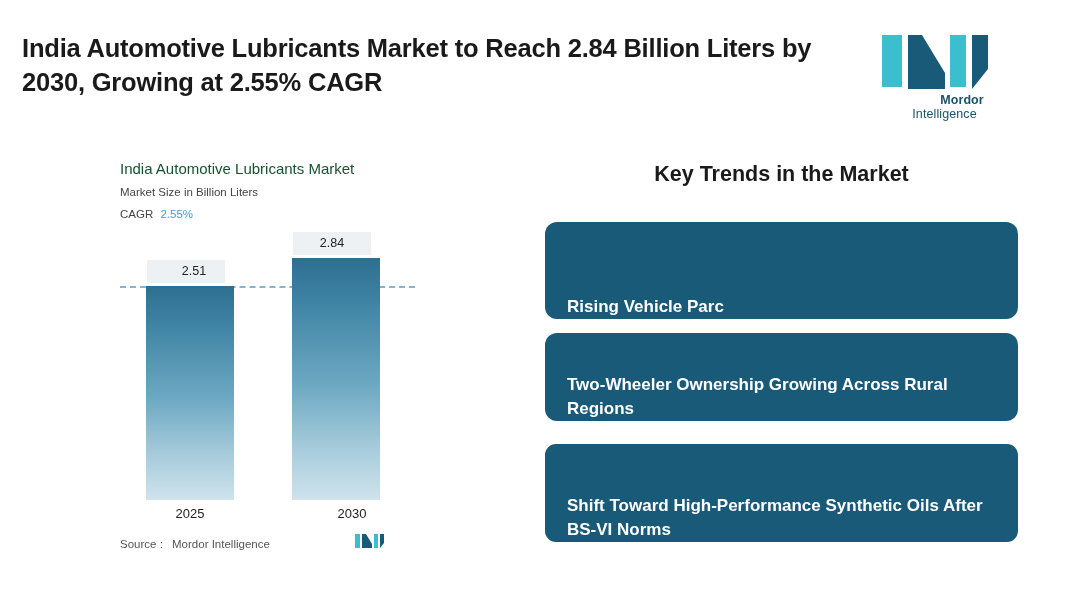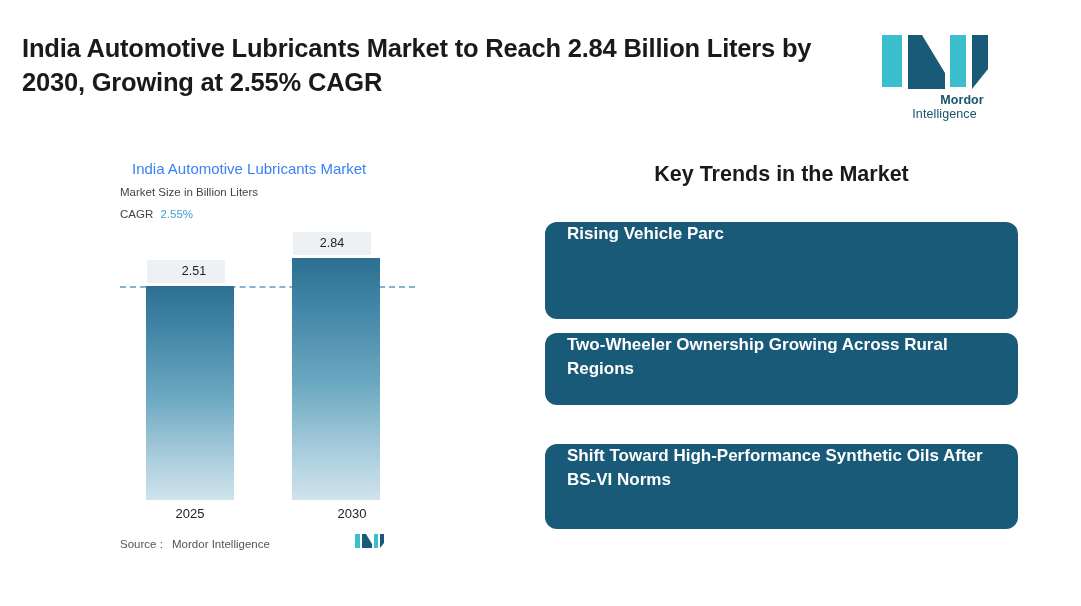--- a/index.html
+++ b/index.html
@@ -58,23 +58,22 @@
     left: 0;
     top: 150px;
     width: 520px;
     height: 420px;
   }
   .chart-title {
     position: absolute;
     left: 120px;
     top: 10px;
     font-size: 15px;
-    color: #3b82f6;
+    color: #14532d;
     font-weight: normal;
-    margin-left: 12px;
   }
   .chart-subtitle {
     position: absolute;
     left: 120px;
     top: 36px;
     font-size: 11.5px;
     color: #444;
   }
   .chart-cagr {
     position: absolute;
@@ -172,25 +171,25 @@
     left: 545px;
     width: 473px;
     background: #1a5a79;
     border-radius: 12px;
     color: #ffffff;
     font-size: 17px;
     font-weight: bold;
     line-height: 1.42;
     padding: 0 22px;
     display: flex;
-    align-items: flex-start;
+    align-items: flex-end;
   }
   .card-0 { top: 222px; height: 97px; }
-  .card-1 { top: 333px; height: 72px; }
-  .card-2 { top: 444px; height: 85px; }
+  .card-1 { top: 333px; height: 88px; }
+  .card-2 { top: 444px; height: 98px; border-radius: 11px; }
 </style>
 </head>
 <body>
 
 <div class="page">
 
   <div class="headline">India Automotive Lubricants Market to Reach 2.84 Billion Liters by 2030, Growing at 2.55% CAGR</div>
 
   <div class="logo-block">
     <svg class="logo-mark" viewBox="0 0 123 56">

